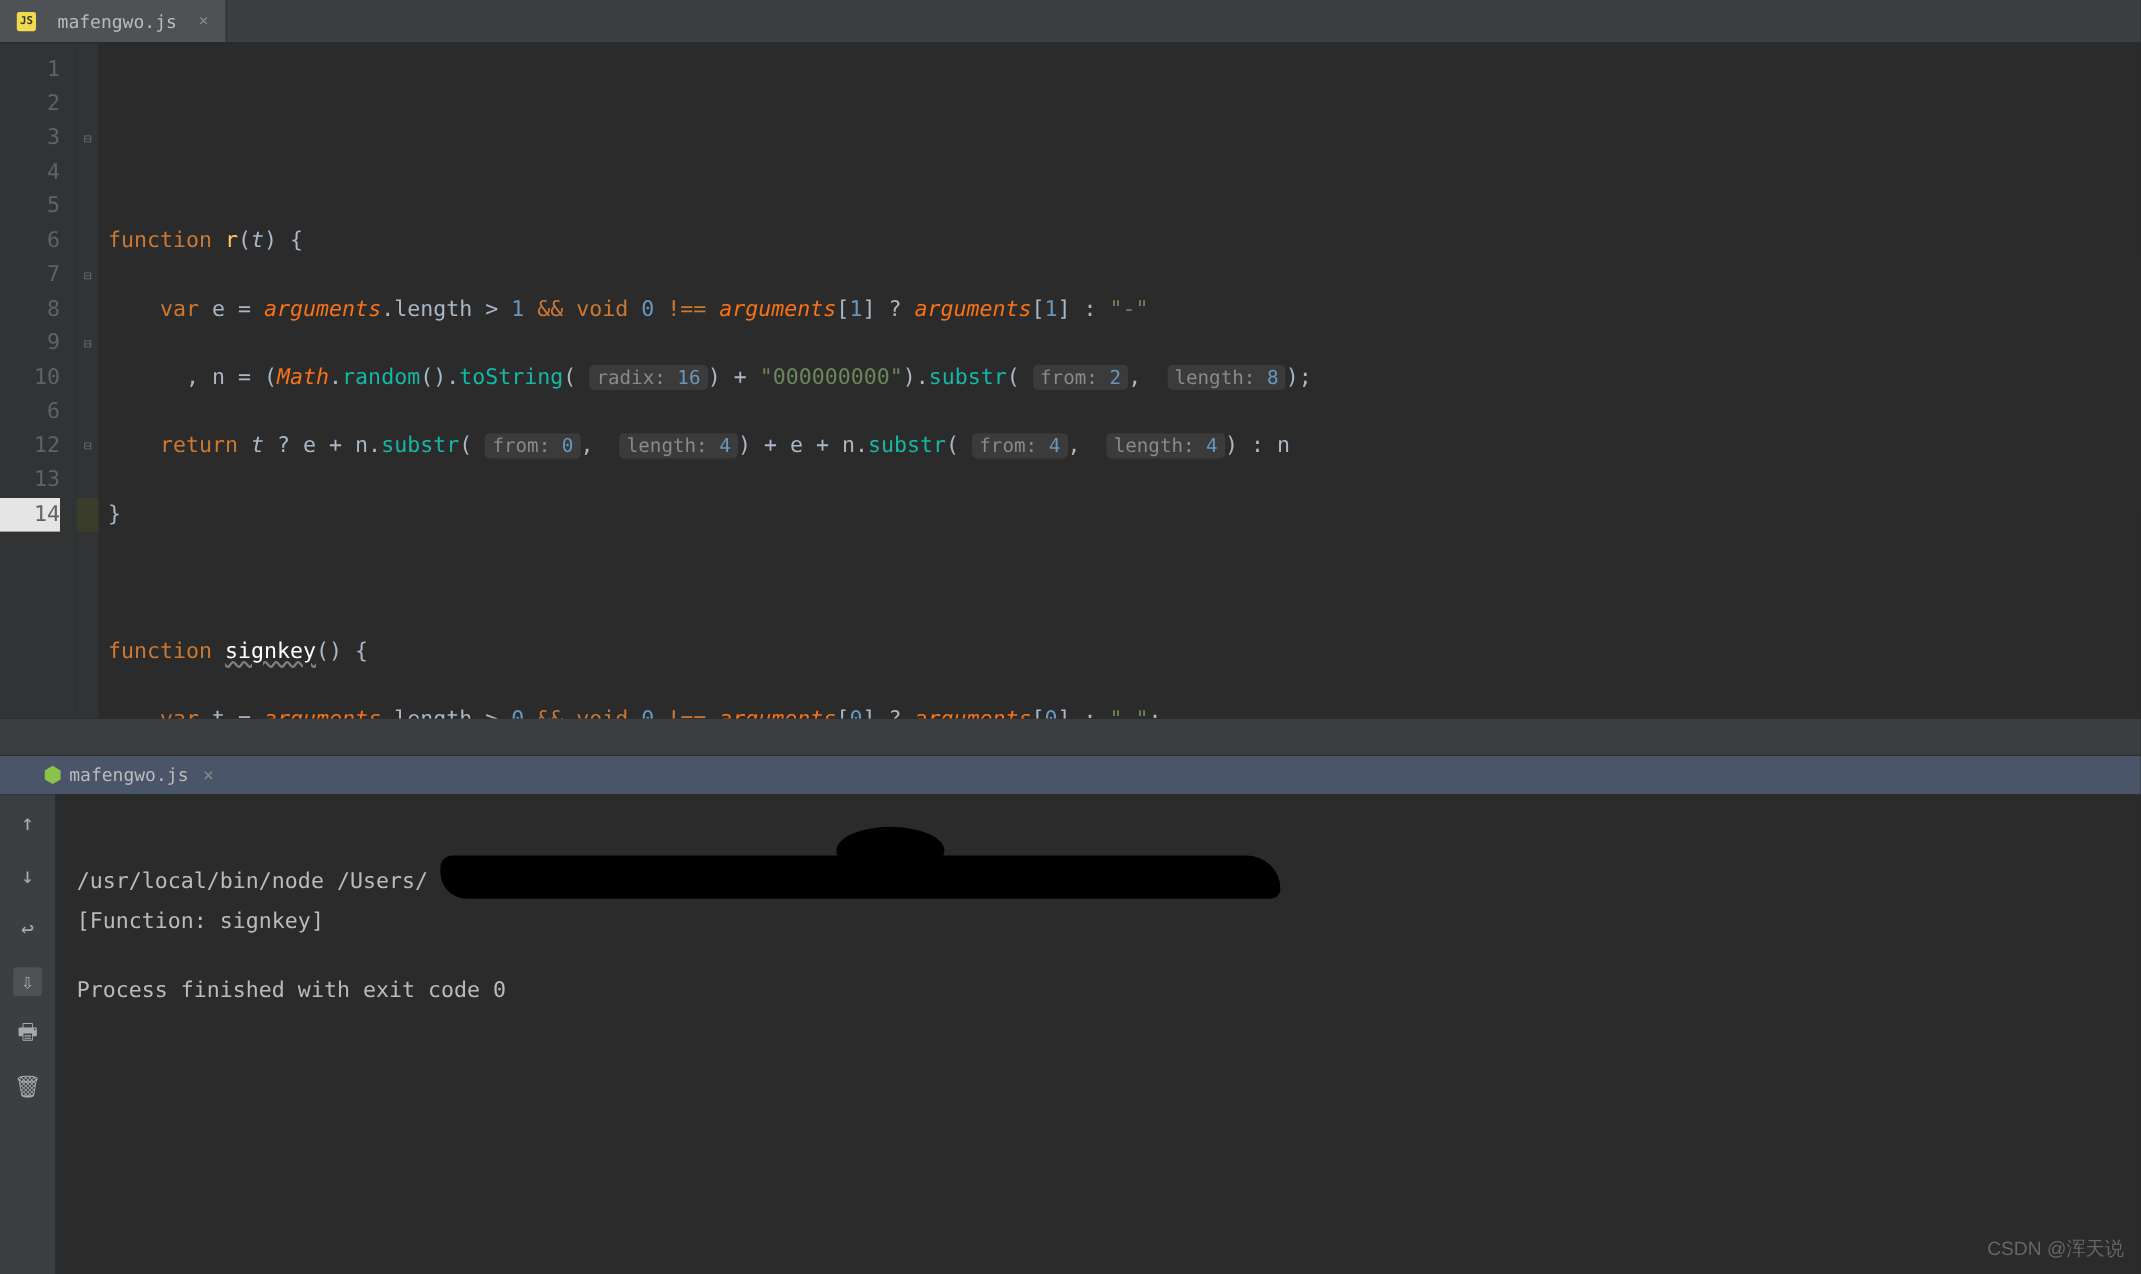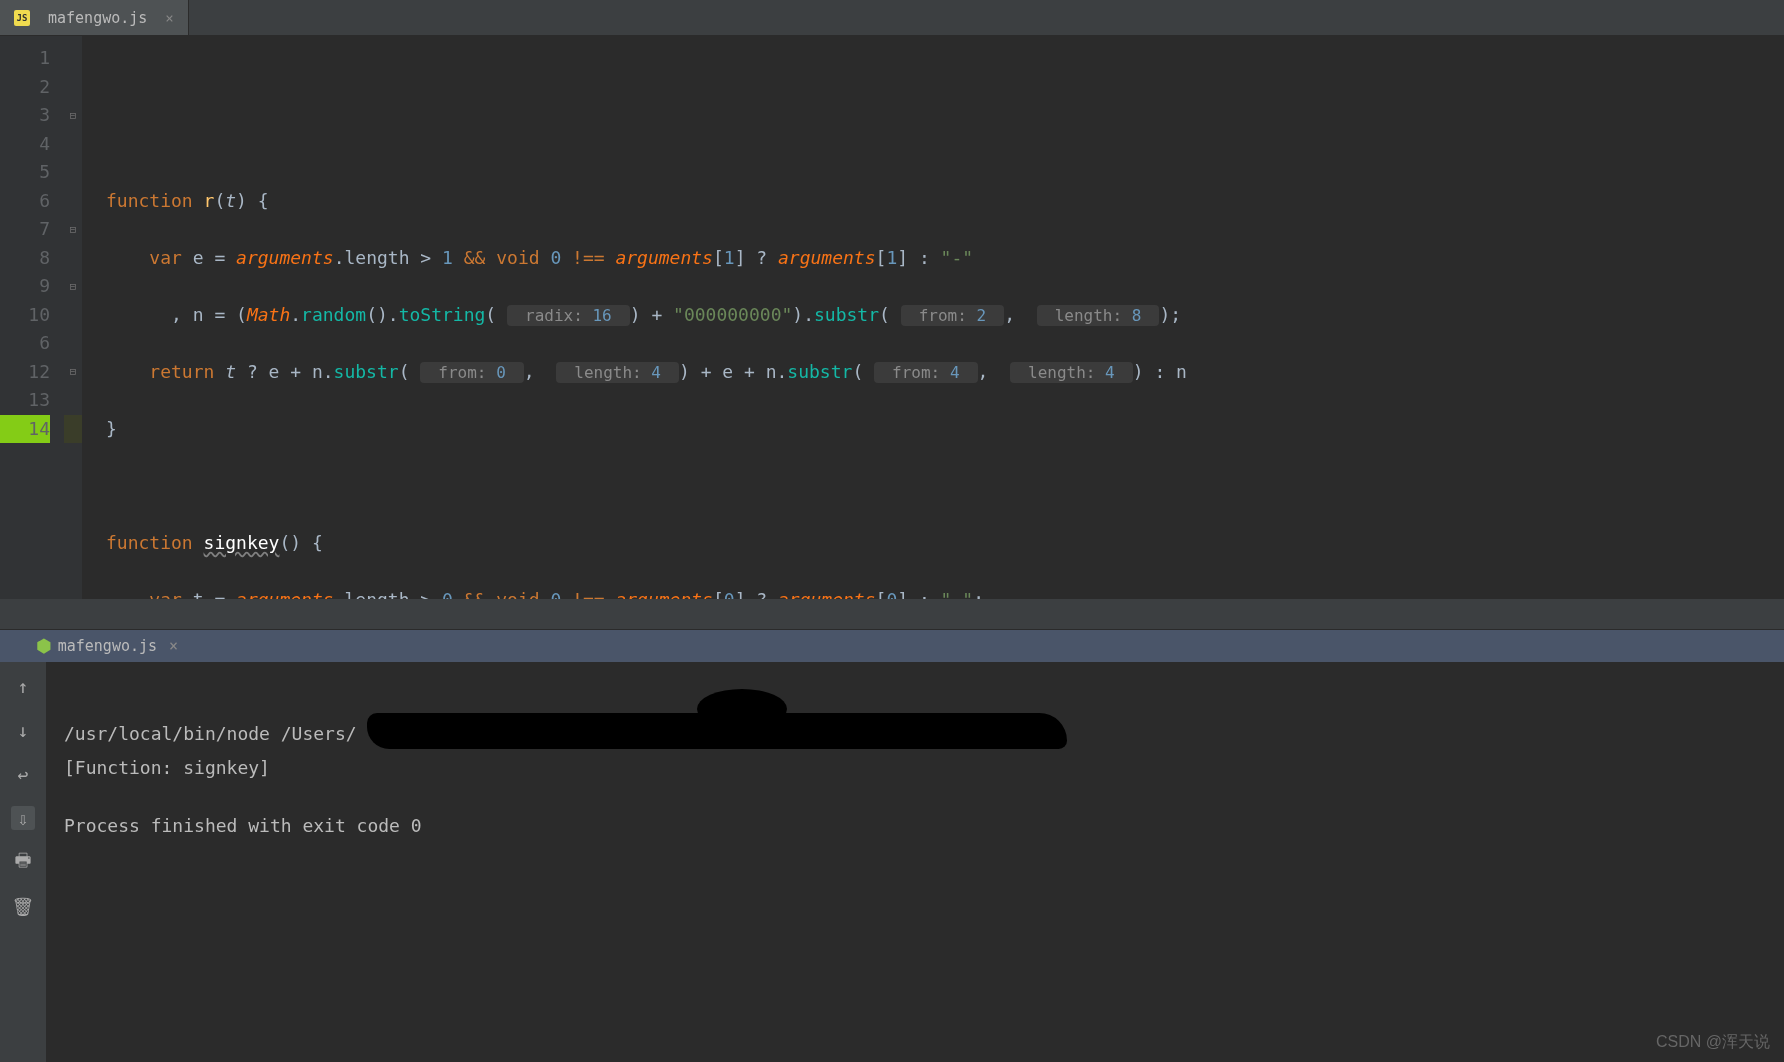--- a/index.html
+++ b/index.html
@@ -7,21 +7,21 @@
 .tabbar { background:#3c3f41; height:36px; display:flex; align-items:stretch; border-bottom:1px solid #2b2b2b; }
 .tab { display:flex; align-items:center; gap:18px; padding:0 14px; background:#4e5254; border-right:1px solid #2b2b2b; color:#bbbbbb; font-size:15px; }
 .tab .close { color:#888; font-size:14px; }
 .js-icon { width:16px; height:16px; background:#f0db4f; color:#323330; font-size:9px; font-weight:bold; display:inline-flex; align-items:center; justify-content:center; border-radius:2px; }
 .editor { display:flex; flex:1; background:#2b2b2b; overflow:hidden; position:relative; }
 .gutter { width:64px; background:#313335; text-align:right; padding:8px 14px 8px 0; color:#606366; font-size:18px; line-height:28.5px; user-select:none; }
 .gutter .ln { height:28.5px; }
 .fold-col { width:18px; background:#313335; padding-top:8px; }
 .fold-col .fm { height:28.5px; display:flex; align-items:center; justify-content:center; color:#6e6e6e; font-size:11px; }
 .code { flex:1; padding:8px 0 8px 8px; line-height:28.5px; white-space:pre; overflow:hidden; }
-.code .line { height:28.5px;margin-left:16px; }
+.code .line { height:28.5px; }
 .sep { height:30px; background:#3c3f41; }
 .runbar { background:#4a5569; height:33px; display:flex; align-items:center; padding-left:30px; gap:8px; font-size:15px; color:#bbb; border-top:1px solid #2b2b2b; }
 .runbar .node-icon { color:#8bc34a; font-size:18px; }
 .runbar .close { color:#888; margin-left:6px; }
 .runbar .underline-tab { border-bottom:3px solid #3b82d6; padding-bottom:6px; margin-bottom:-8px; padding-left:6px; padding-right:6px; display:flex; align-items:center; gap:6px; }
 .console-wrap { display:flex; flex:0 0 400px; background:#2b2b2b; }
 .console-tools { width:46px; background:#3c3f41; display:flex; flex-direction:column; align-items:center; padding-top:12px; gap:20px; }
 .console-tools .tbtn { width:24px; height:24px; color:#aaa; display:flex; align-items:center; justify-content:center; font-size:18px; cursor:pointer; }
 .console-tools .tbtn.active { background:#4e5254; border-radius:3px; }
 .console { flex:1; padding:26px 18px; font-size:18px; line-height:29px; color:#bbbbbb; white-space:pre; position:relative; }
@@ -30,21 +30,21 @@
 .watermark { position:absolute; bottom:6px; right:14px; font-size:16px; color:#666; font-family:sans-serif; }
 
 .kw { color:#cc7832; }
 .fn { color:#ffc66d; }
 .fn-u { color:#ffffff; text-decoration:underline wavy #808080; text-underline-offset:3px; }
 .param { color:#a9b7c6; font-style:italic; }
 .ident { color:#f97316; font-style:italic; }
 .num { color:#6897bb; }
 .str { color:#6a8759; }
 .meth { color:#14b8a6; }
-.hint { background:#3b3b3b; border-radius:4px; padding:1px 18px; color:#8a8a8a; font-size:16px; font-style:normal; }
+.hint { background:#3b3b3b; border-radius:4px; padding:1px 6px; color:#8a8a8a; font-size:16px; font-style:normal; }
 </style>
 </head>
 <body>
 
 <div class="tabbar">
   <div class="tab">
     <span class="js-icon">JS</span>
     <span>mafengwo.js</span>
     <span class="close">×</span>
   </div>
@@ -58,21 +58,21 @@
     <div class="ln">4</div>
     <div class="ln">5</div>
     <div class="ln">6</div>
     <div class="ln">7</div>
     <div class="ln">8</div>
     <div class="ln">9</div>
     <div class="ln">10</div>
     <div class="ln">6</div>
     <div class="ln">12</div>
     <div class="ln">13</div>
-    <div class="ln" style="background:#84cc16;">14</div>
+    <div class="ln" style="background:#e5e5e5;">14</div>
   </div>
   <div class="fold-col">
     <div class="fm"></div>
       <div class="fm"></div>
     <div class="fm">⊟</div>
     <div class="fm"></div>
       <div class="fm"></div>
       <div class="fm"></div>
     <div class="fm">⊟</div>
     <div class="fm"></div>

